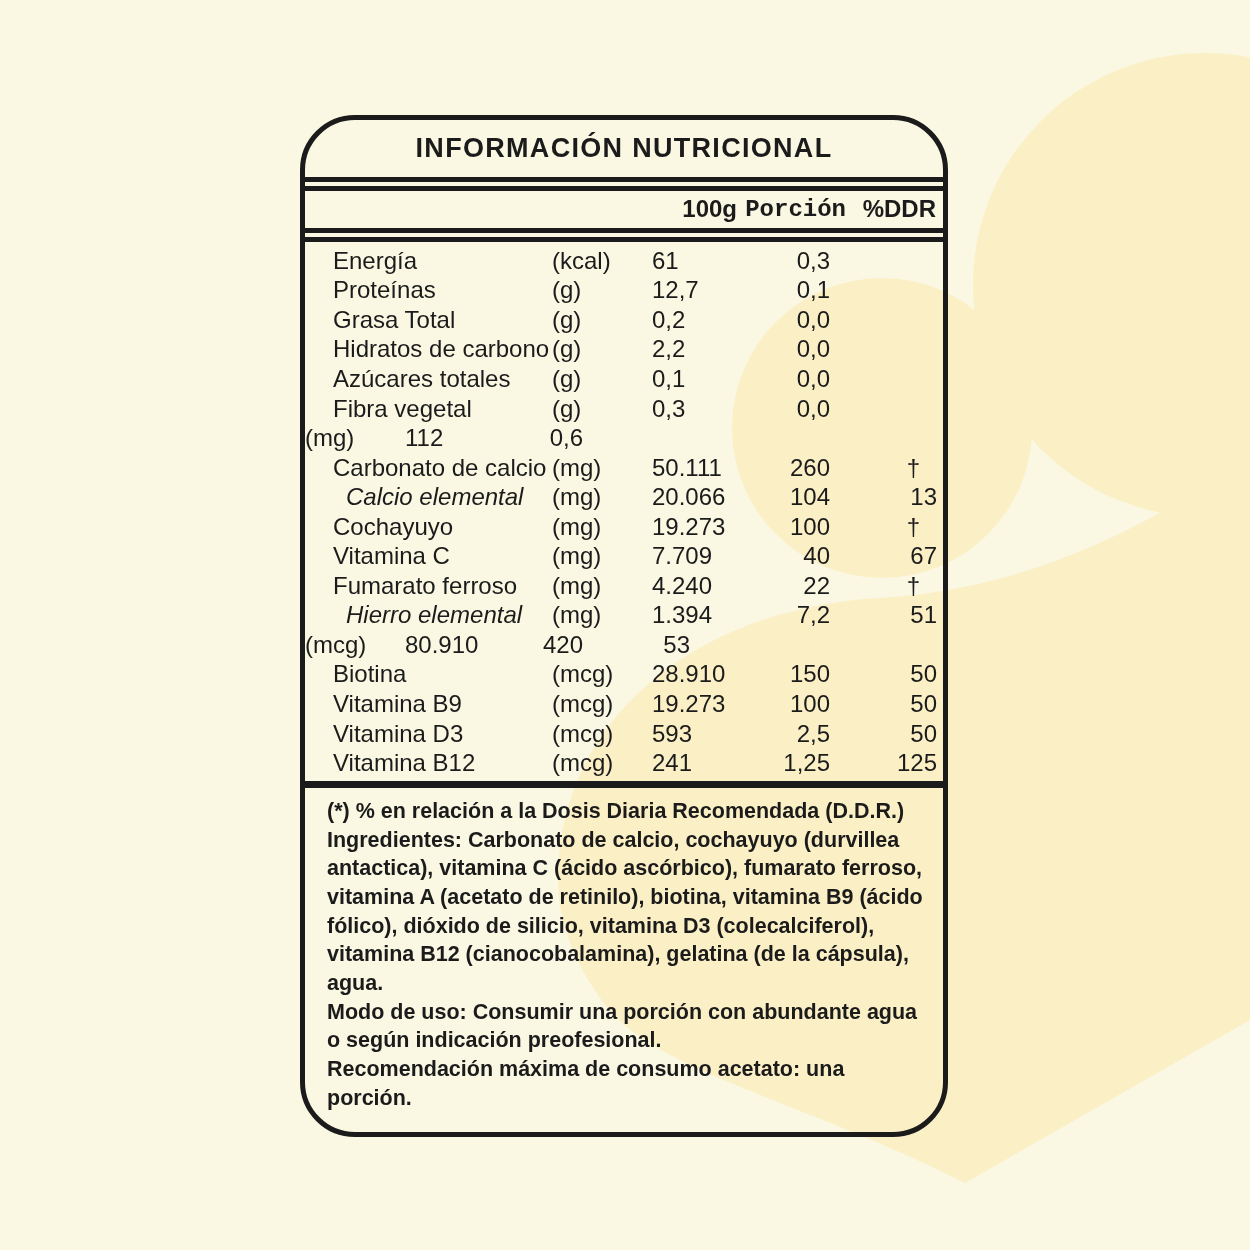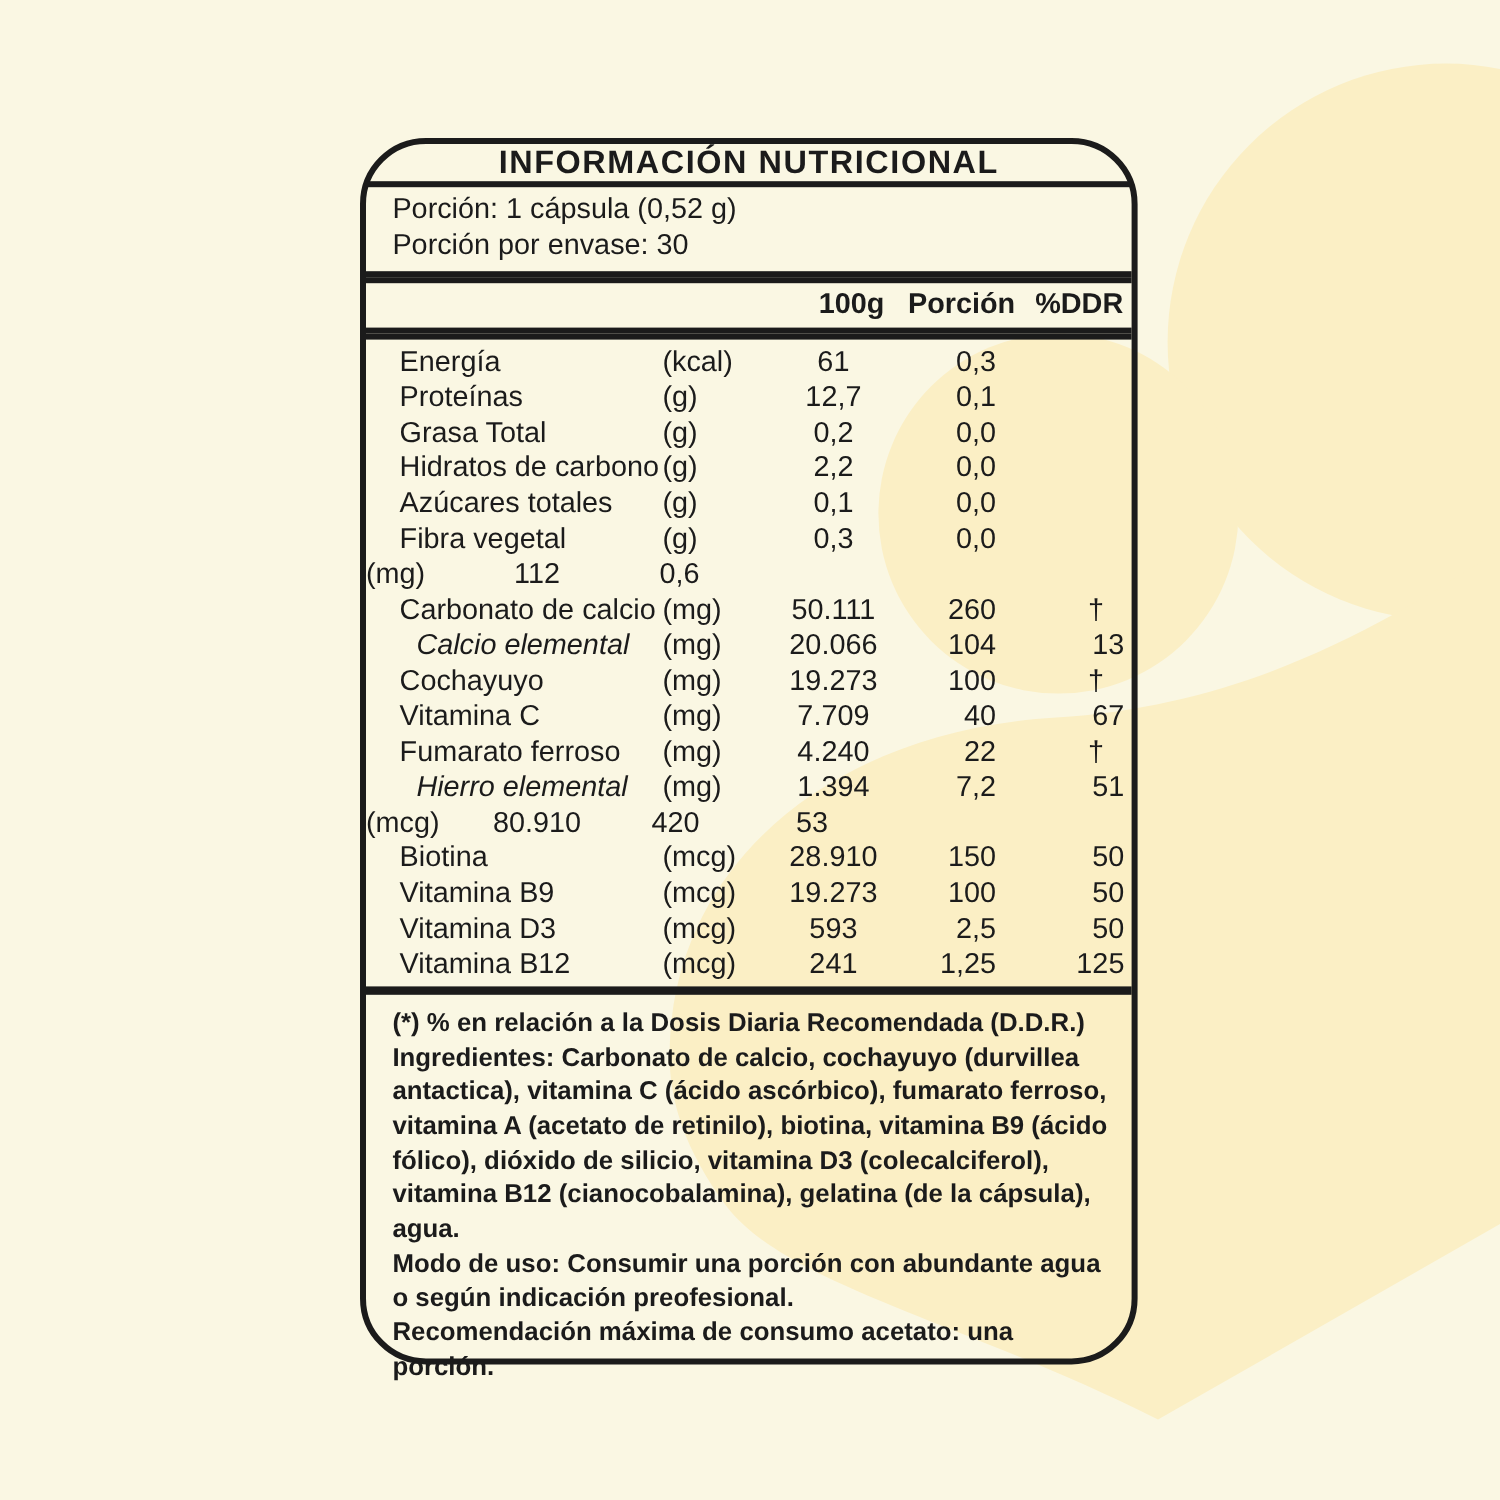--- a/index.html
+++ b/index.html
@@ -58,38 +58,38 @@
     padding: 4px 7px 5px 0;
     font-size: 24px;
     font-weight: bold;
     display: flex;
     align-items: center;
     white-space: nowrap;
     justify-content: space-between;
   }
   .ch-spacer { flex: 1; }
   .ch-100g { width: 85px; text-align: right; }
-  .ch-por  { width: 109px; text-align: right; }
+  .ch-por  { width: 109px; text-align: right; font-family: Liberation Mono, monospace; }
   .ch-ddr  { width: 90px; text-align: right; }
   .sec-table {
     border-top: 5px solid #1B1B1B;
     padding: 4px 6px 3px 0;
     flex: 0 0 auto;
   }
   .t-row {
     display: flex;
     align-items: center;
     height: 29.55px;
     font-size: 24px;
     white-space: nowrap;
   }
   .c-name { flex: 1; padding-left: 28px; overflow: visible; }
-  .t-row.sub .c-name { padding-left: 42px; font-style: italic; }
+  .t-row.sub .c-name { padding-left: 26px; font-style: italic; margin-left: 15px; }
   .c-unit { width: 100px; text-align: left; }
-  .c-100g { width: 85px;  text-align: center; }
+  .c-100g { width: 85px;  text-align: left; }
   .c-por  { width: 93px;  text-align: right; }
   .c-ddr  { width: 107px; text-align: right; }
   .c-ddr .dag { display: inline-block; margin-right: 17px; }
   .sec-foot {
     border-top: 7px solid #1B1B1B;
     padding: 9px 12px 0 22px;
     font-size: 21.5px;
     line-height: 28.7px;
     flex: 1;
     font-weight: bold;
@@ -108,24 +108,20 @@
            L 1250 1020
            L 965 1183
            C 808 1103, 658 1072, 606 1006
            C 570 958, 558 916, 558 880 Z" fill="#FBEFC5"></path>
 </svg>
 
 <div class="panel">
 
   <div class="sec sec-title">INFORMACIÓN NUTRICIONAL</div>
 
-  <div class="sec sec-serving">
-    <div>Porción: 1 cápsula (0,52 g)</div>
-    <div>Porción por envase: 30</div>
-  </div>
 
   <div class="sec-gap"></div>
 
   <div class="sec sec-colhead">
     <span class="ch-spacer"></span>
     <span class="ch-100g">100g</span>
     <span class="ch-por">Porción</span>
     <span class="ch-ddr">%DDR</span>
   </div>
 

